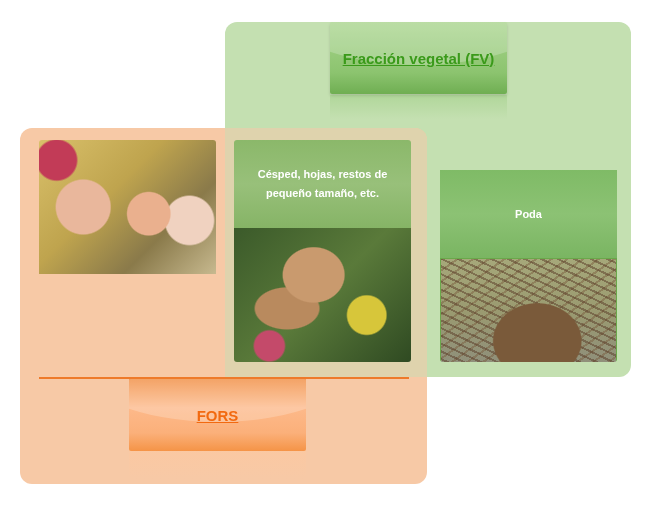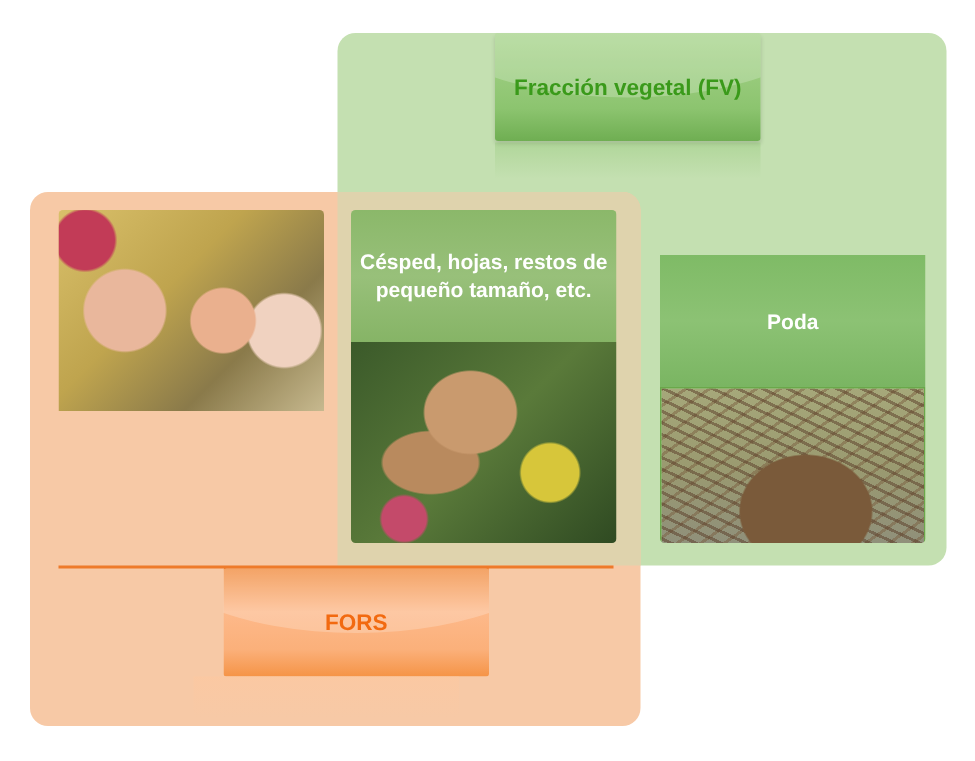--- a/index.html
+++ b/index.html
@@ -3,28 +3,28 @@
 <meta charset="utf-8">
 <style>
   html,body{margin:0;padding:0;background:#ffffff;}
   body{width:650px;height:507px;position:relative;overflow:hidden;font-family:"Liberation Sans",sans-serif;}
   .panel{position:absolute;border-radius:12px;}
   #green-panel{left:225px;top:22px;width:406px;height:355px;background:#c4e0b1;}
   #orange-panel{left:20px;top:128px;width:407px;height:356px;background:#f7c9a6;}
   #overlap{position:absolute;left:225px;top:128px;width:202px;height:249px;background:#dfd3ad;border-radius:0 12px 0 0;}
   .tab{position:absolute;display:flex;align-items:center;justify-content:center;font-weight:bold;font-size:15px;border-radius:2px;overflow:hidden;}
   .tab::before{content:"";position:absolute;left:-30%;top:-110%;width:160%;height:170%;border-radius:50%;background:rgba(255,255,255,0.22);}
-  .tab span{position:relative;}
+  .tab span{position:relative;text-decoration:underline;}
   #fv-tab{left:330px;top:22px;width:177px;height:72px;background:linear-gradient(#a8d48c,#8cc46f 70%,#6fae52);color:#3a9a1a;box-shadow:0 2px 3px rgba(0,0,0,0.15);}
   #fv-reflect{position:absolute;left:330px;top:95px;width:177px;height:24px;background:linear-gradient(rgba(140,196,111,0.35),rgba(196,224,177,0));}
-  #fors-tab{left:129px;top:378px;width:177px;height:72px;background:linear-gradient(#f08a3c,#fdb98a 40%,#fbb07a 75%,#f59447);color:#f26a10;border-top:1px solid #ee7a2a;margin-left:20px;}
+  #fors-tab{left:129px;top:378px;width:177px;height:72px;background:linear-gradient(#f08a3c,#fdb98a 40%,#fbb07a 75%,#f59447);color:#f26a10;border-top:1px solid #ee7a2a;}
   #fors-reflect{position:absolute;left:129px;top:451px;width:177px;height:28px;background:linear-gradient(rgba(253,200,160,0.6),rgba(247,201,166,0));}
   #fors-line{position:absolute;left:39px;top:377px;width:370px;height:2px;background:#ee7a2a;}
   .card{position:absolute;width:177px;height:222px;border-radius:3px;overflow:hidden;}
-  .card-head{height:88px;display:flex;align-items:center;justify-content:center;text-align:center;color:#fff;font-weight:bold;font-size:14px;line-height:19px;padding:0 6px;box-sizing:border-box;}
+  .card-head{height:88px;display:flex;align-items:center;justify-content:center;text-align:center;color:#fff;font-weight:bold;font-size:11px;line-height:19px;padding:0 6px;box-sizing:border-box;}
   .card-img{height:134px;position:relative;overflow:hidden;}
   #card-food{left:39px;top:140px;}
   #card-food .card-head{background:linear-gradient(#fd9d5a,#ffb27e 50%,#fda066);}
   #card-food .card-img{background:radial-gradient(circle at 25% 50%,#e9b79c 0 18%,transparent 19%),radial-gradient(circle at 62% 55%,#eab08e 0 16%,transparent 17%),radial-gradient(circle at 85% 60%,#f0d2c0 0 14%,transparent 15%),radial-gradient(circle at 10% 15%,#c23b57 0 10%,transparent 11%),linear-gradient(135deg,#d9c06a,#bfa44e 40%,#8a7a4a 70%,#c7b98f);}
   #card-grass{left:234px;top:140px;}
   #card-grass .card-head{background:linear-gradient(#8bb86a,#98c07a 50%,#86b466);}
   #card-grass .card-img{background:radial-gradient(ellipse at 45% 35%,#c99a6e 0 22%,transparent 23%),radial-gradient(ellipse at 30% 60%,#b98a5e 0 18%,transparent 19%),radial-gradient(circle at 75% 65%,#d7c63a 0 12%,transparent 13%),radial-gradient(circle at 20% 88%,#c44a6a 0 8%,transparent 9%),linear-gradient(135deg,#3b5a2a,#5a7a3a 50%,#2f4a22);}
   #card-poda{left:440px;top:140px;}
   #card-poda .card-head{background:linear-gradient(#7fbb66,#8cc274 50%,#7ab562);margin-top:30px;}
   #card-poda .card-img{background:radial-gradient(ellipse at 55% 62%,#7a5a3a 0 32%,transparent 33%),repeating-linear-gradient(25deg,rgba(90,60,40,0.5) 0 2px,transparent 2px 7px),repeating-linear-gradient(-35deg,rgba(120,90,60,0.45) 0 2px,transparent 2px 9px),linear-gradient(#a6a87a,#9a9a70 40%,#8a8a80);border:1px solid #6aa84a;box-sizing:border-box;}

